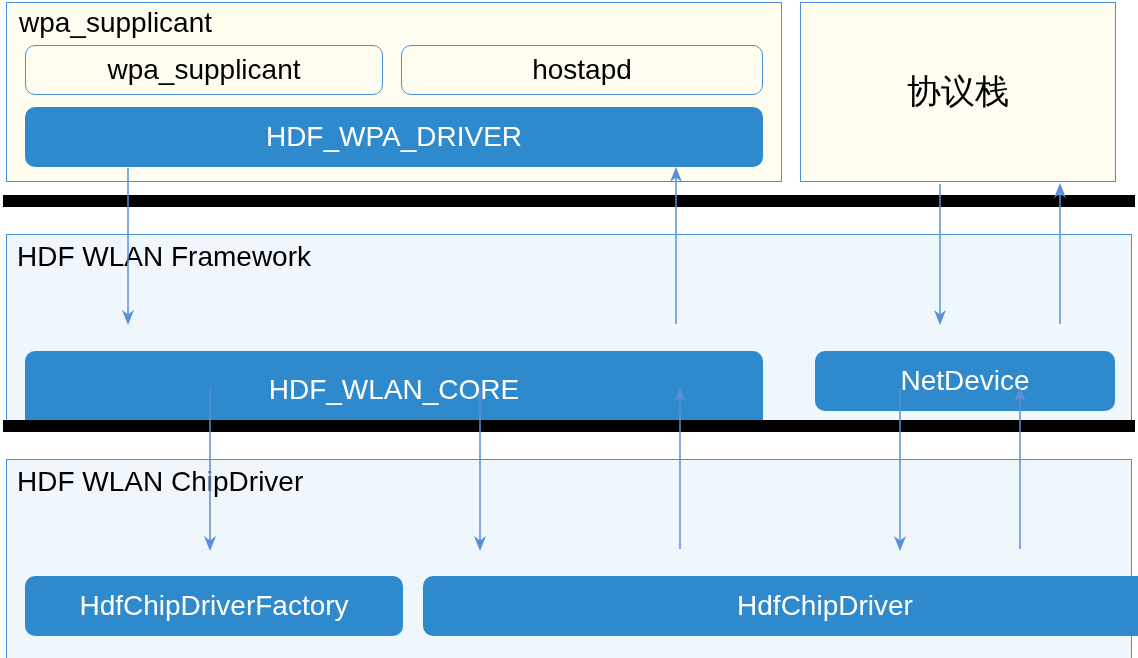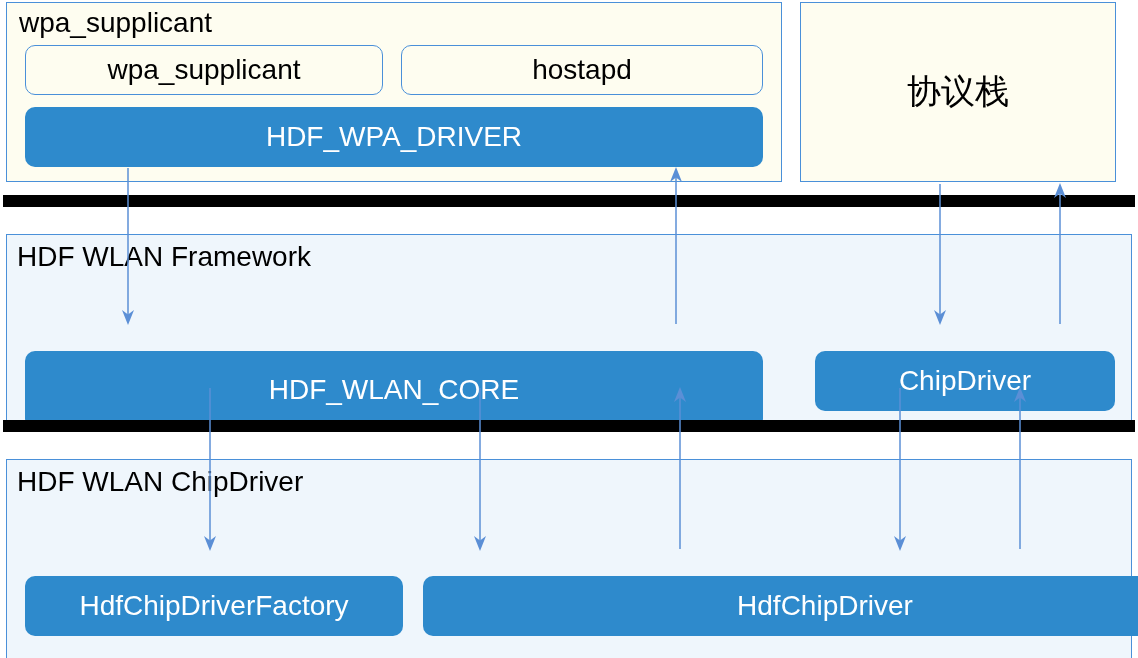--- a/index.html
+++ b/index.html
@@ -75,21 +75,21 @@
 </div>
 
 <div class="blackbar" style="left:3px; top:195px; width:1132px;"></div>
 
 <div class="layer light-bg" style="left:6px; top:210px; width:1126px; height:196px;">
   <div class="layer-title" style="left:10px; top:6px;">HDF WLAN Framework</div>
   <div class="box box-blue" style="left:18px; top:116px; width:738px; height:78px;">
     <span>HDF_WLAN_CORE</span>
   </div>
   <div class="box box-blue" style="left:808px; top:116px; width:300px; height:60px;">
-    <span>ChipDriver</span>
+    <span>NetDevice</span>
   </div>
 </div>
 
 <div class="blackbar" style="left:3px; top:420px; width:1132px;"></div>
 
 <div class="layer light-bg" style="left:6px; top:435px; width:1126px; height:213px;">
   <div class="layer-title" style="left:10px; top:6px;">HDF WLAN ChipDriver</div>
   <div class="box box-blue" style="left:18px; top:116px; width:378px; height:60px;">
     <span>HdfChipDriverFactory</span>
   </div>

